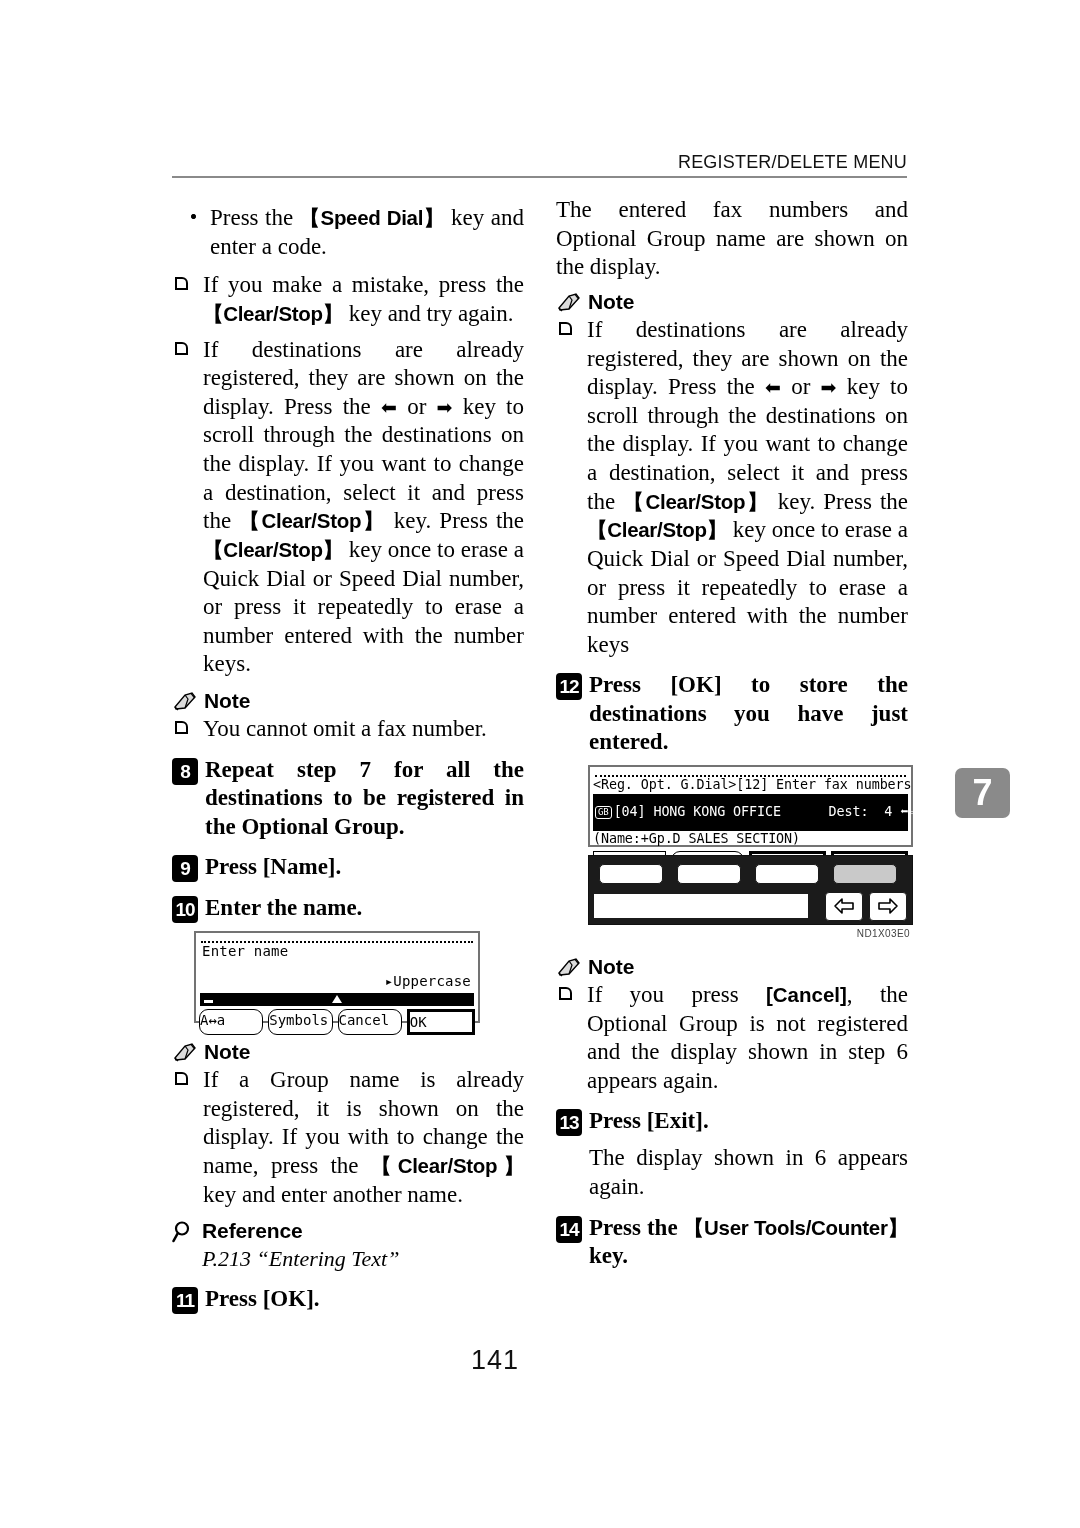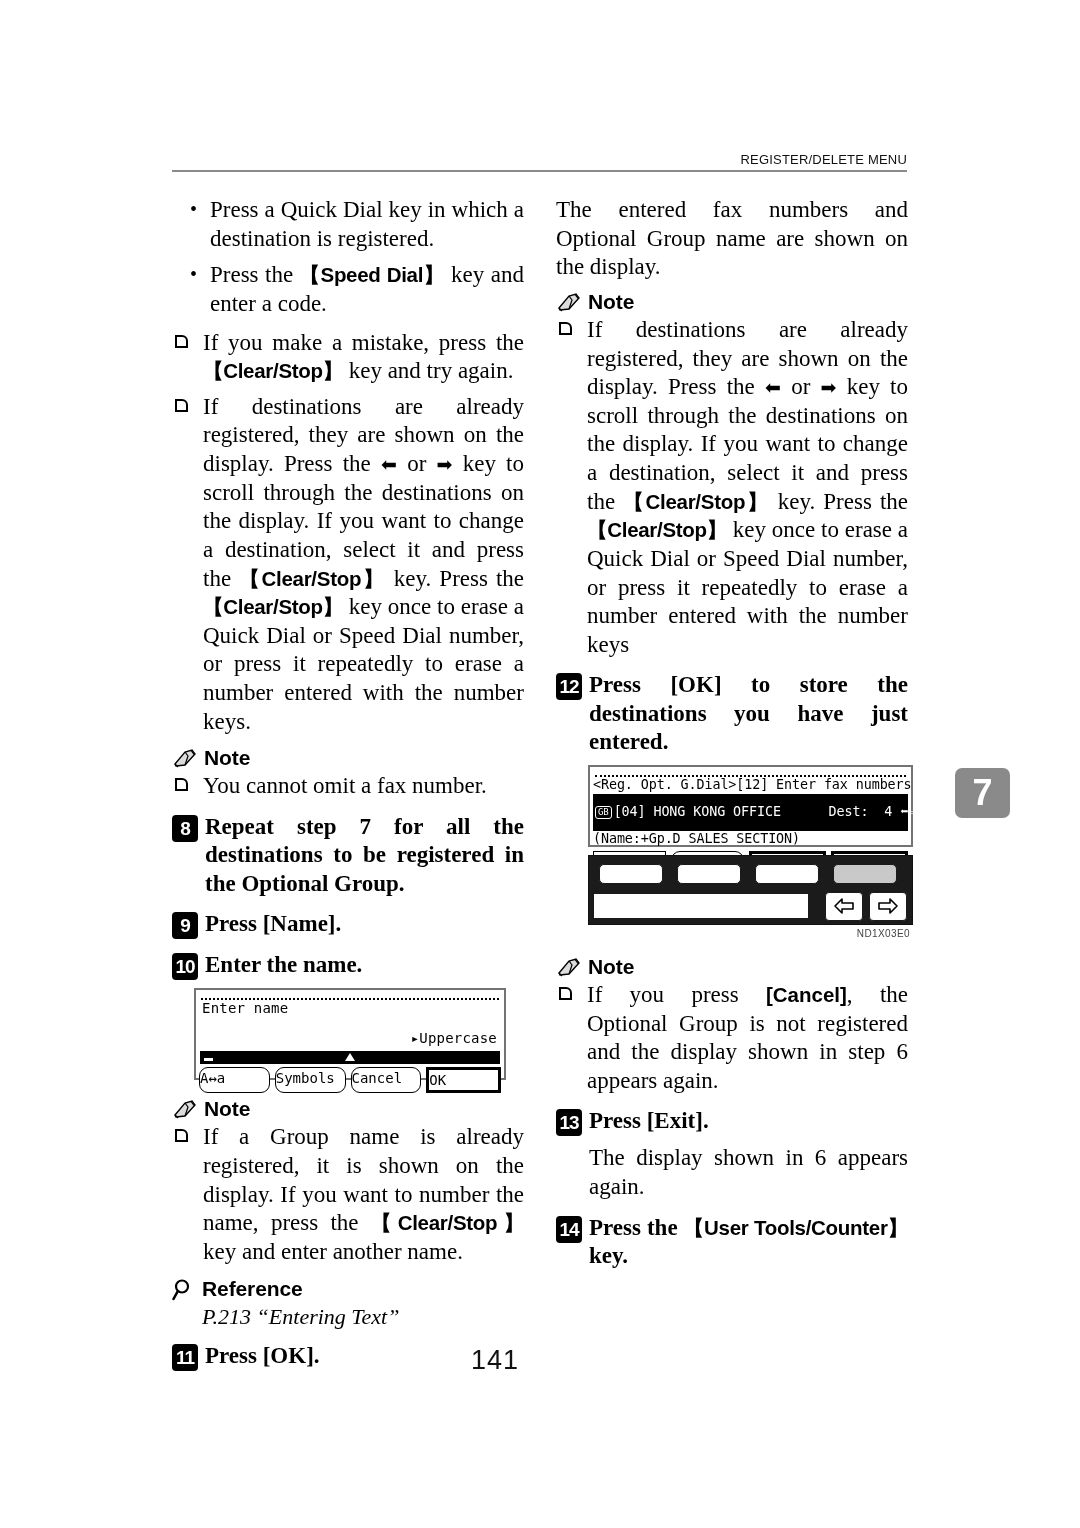--- a/index.html
+++ b/index.html
@@ -16,21 +16,21 @@
   }
 
   
   .page-header {
     position: absolute;
     left: 172px; top: 152px; width: 735px;
   }
   .page-header .hdr-text {
     text-align: right;
     font-family: "Liberation Sans", sans-serif;
-    font-size: 13px;
+    font-size: 18px;
     letter-spacing: 0.2px;
     font-weight: 400;
     color: #111;
     padding-bottom: 3px;
   }
   .page-header .hdr-rule {
     height: 2px;
     background: #8a8a8a;
     width: 100%;
   }
@@ -186,21 +186,21 @@
     border: 1.6px solid #000;
     background: #fff;
     padding: 1px 0;
   }
   .lcd-btn.round { border-radius: 9px; }
   .lcd-btn.thick { border-width: 3px; }
 
   
   #lcd-enter-name {
     position: relative;
-    width: 312px;
+    width: 286px;
     height: 92px;
     margin: 6px 0 17px 22px;
   }
   #lcd-enter-name .ln-title { font-size: 14px; padding-left: 3px; }
   #lcd-enter-name .ln-case {
     text-align: right; font-size: 14px; padding-right: 4px; margin-top: 12px;
   }
   #lcd-enter-name .ln-cursorbar {
     background: #000; height: 13px; margin: 3px 1px 0 1px; position: relative;
   }
@@ -290,21 +290,20 @@
 <div class="page-header">
   <div class="hdr-text">REGISTER/DELETE MENU</div>
   <div class="hdr-rule"></div>
 </div>
 
 <div class="col col-left">
 
   <ul class="bullet-list">
     <li>
       <span class="bullet-dot">•</span>
-      <span>Press a Quick Dial key in which a destination is registered.</span>
     </li>
     <li>
       <span class="bullet-dot">•</span>
       <span>Press the </span><span class="hk">【Speed Dial】</span><span> key and enter a code.</span>
     </li>
   </ul>
 
   <ul class="note-list">
     <li>
       <span class="sq"></span>
@@ -368,21 +367,21 @@
       <path d="M3 16 L13 4 L20 2 L23 6 L13 17 L4 18 Z" fill="#dcdcdc" stroke="#000" stroke-width="1.4"></path>
       <path d="M13 4 L16 8 L13 17" fill="none" stroke="#000" stroke-width="1.2"></path>
       <path d="M3 16 L6 19" stroke="#000" stroke-width="1.2"></path>
       <path d="M19 2.5 L22.5 7" stroke="#000" stroke-width="1.2"></path>
     </svg>
     <span class="ct">Note</span>
   </div>
   <ul class="note-list">
     <li>
       <span class="sq"></span>
-      <span>If a Group name is already registered, it is shown on the display. If you want to number the name, press the </span><span class="hk">【Clear/Stop】</span><span> key and enter another name.</span>
+      <span>If a Group name is already registered, it is shown on the display. If you with to change the name, press the </span><span class="hk">【Clear/Stop】</span><span> key and enter another name.</span>
     </li>
   </ul>
 
   <div class="callout-head">
     <svg class="icon-magnifier" viewBox="0 0 24 24">
       <circle cx="10" cy="8.5" r="6" fill="#fff" stroke="#000" stroke-width="2.2"></circle>
       <path d="M5.6 13.5 L1.5 21" stroke="#000" stroke-width="2.6" stroke-linecap="round"></path>
     </svg>
     <span class="ct">Reference</span>
   </div>

